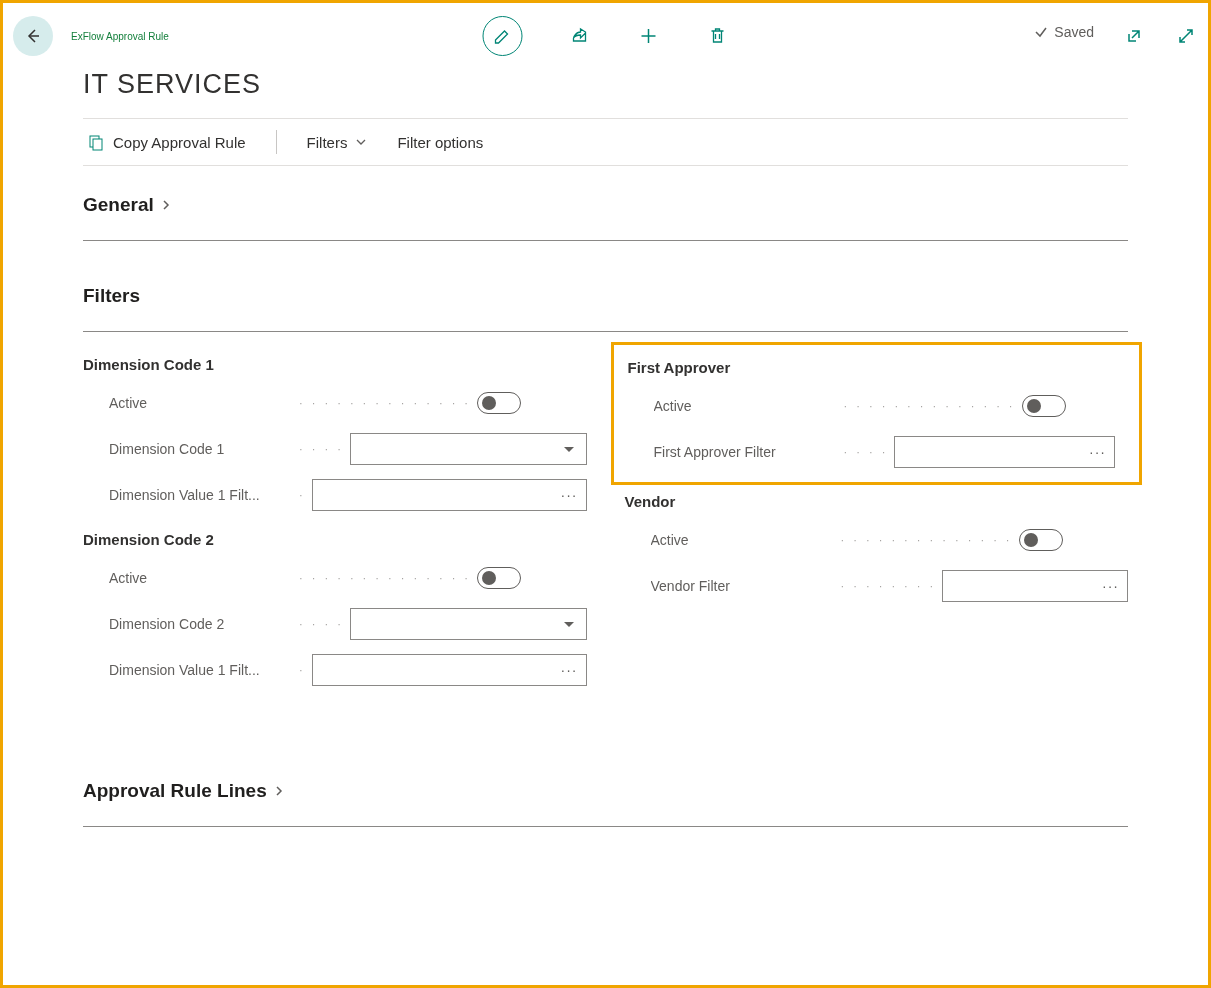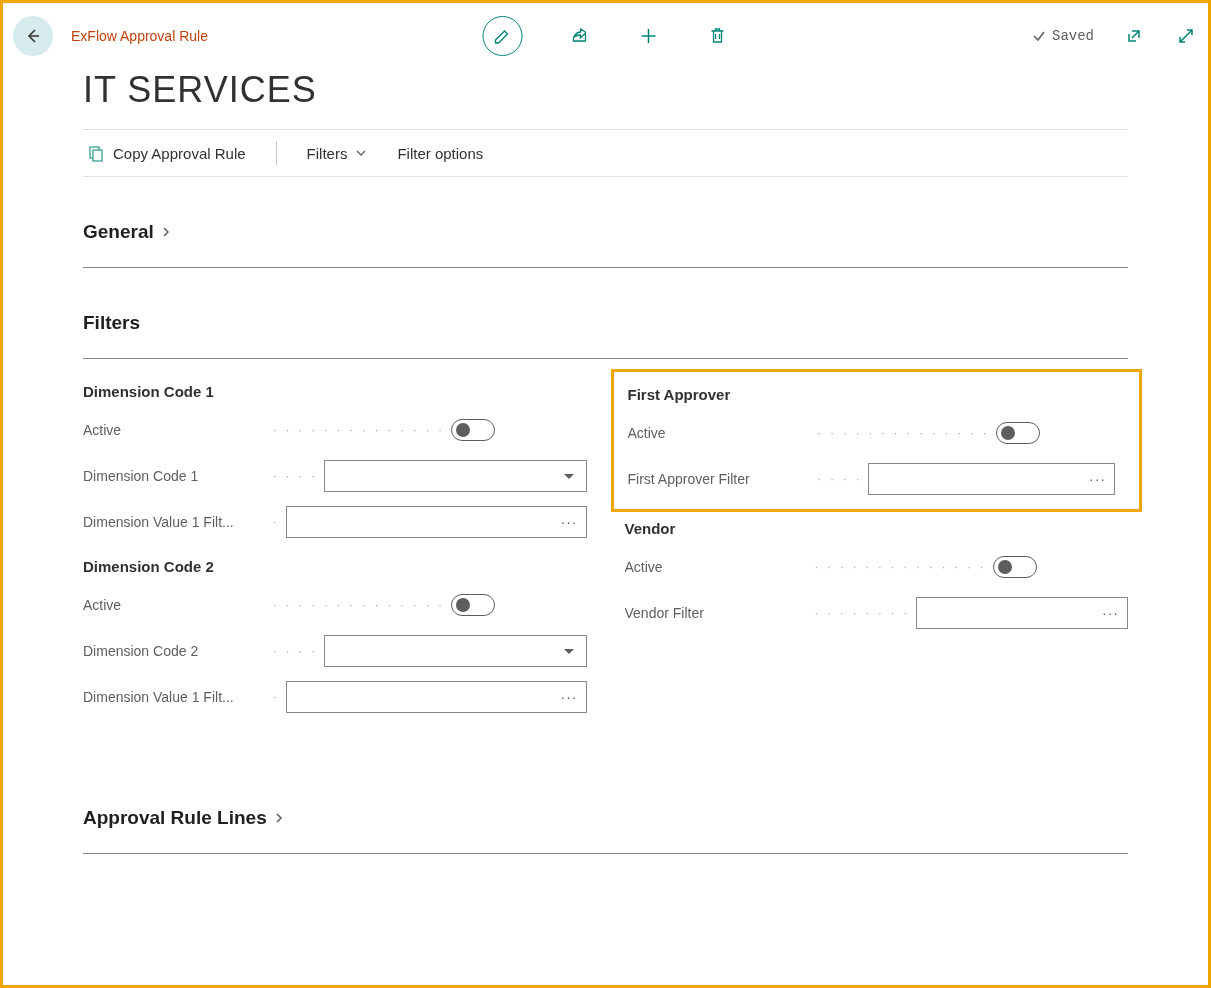--- a/index.html
+++ b/index.html
@@ -23,22 +23,22 @@
   }
   .back-circle {
     width: 40px; height: 40px;
     border-radius: 50%;
     background: #d6ecec;
     display: flex; align-items: center; justify-content: center;
     cursor: pointer;
     margin-right: 18px;
   }
   .breadcrumb-text {
-    font-size: 14px;
-    color: #c2410c;
+    font-size: 10px;
+    color: #15803d;
   }
   .top-center {
     position: absolute;
     left: 50%;
     transform: translateX(-50%);
     display: flex;
     align-items: center;
     gap: 45px;
   }
   .edit-circle {
@@ -49,40 +49,39 @@
     cursor: pointer;
   }
   .icon-btn {
     display: flex; align-items: center; justify-content: center;
     cursor: pointer;
     width: 24px; height: 24px;
   }
   .top-right {
     margin-left: auto;
     display: flex;
-    align-items: center;
+    align-items: flex-start;
     gap: 28px;
-    font-family: Liberation Mono, monospace;
   }
   .saved-wrap {
     display: flex;
     align-items: center;
     gap: 6px;
     color: #605e5c;
     font-size: 14px;
   }
   .page-title {
-    font-size: 36px;
+    font-size: 27px;
     font-weight: 300;
     letter-spacing: 1px;
     color: #323130;
     margin: 8px 0 18px 70px;
   }
   .action-bar {
-    margin: 16px 70px;
+    margin: 0 70px;
     border-top: 1px solid #e1dfdd;
     border-bottom: 1px solid #e1dfdd;
     display: flex;
     align-items: center;
     gap: 30px;
     height: 48px;
     padding: 0 4px;
   }
   .action-item {
     display: flex;
@@ -124,20 +123,21 @@
     font-size: 15px;
     font-weight: 600;
     color: #323130;
     margin-bottom: 14px;
   }
   .field-row {
     display: flex;
     align-items: center;
     margin-bottom: 14px;
     height: 32px;
+    margin-left: 26px;
   }
   .field-label {
     width: 190px;
     font-size: 14px;
     color: #605e5c;
     position: relative;
     white-space: nowrap;
     overflow: hidden;
     text-overflow: ellipsis;
     flex-shrink: 0;

